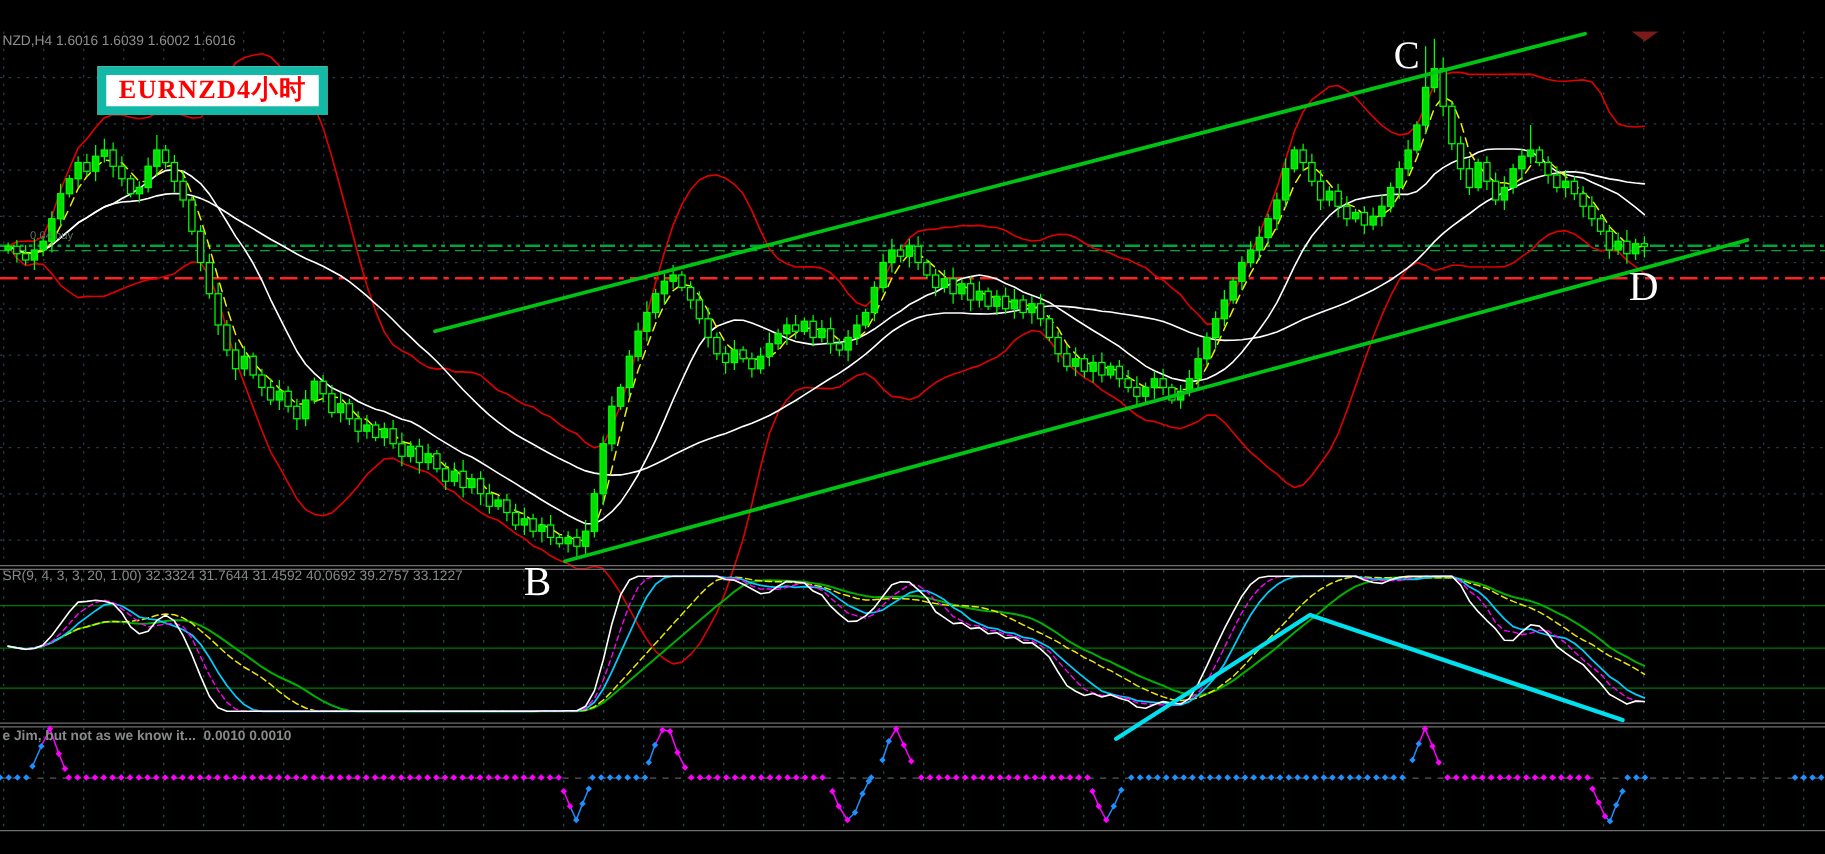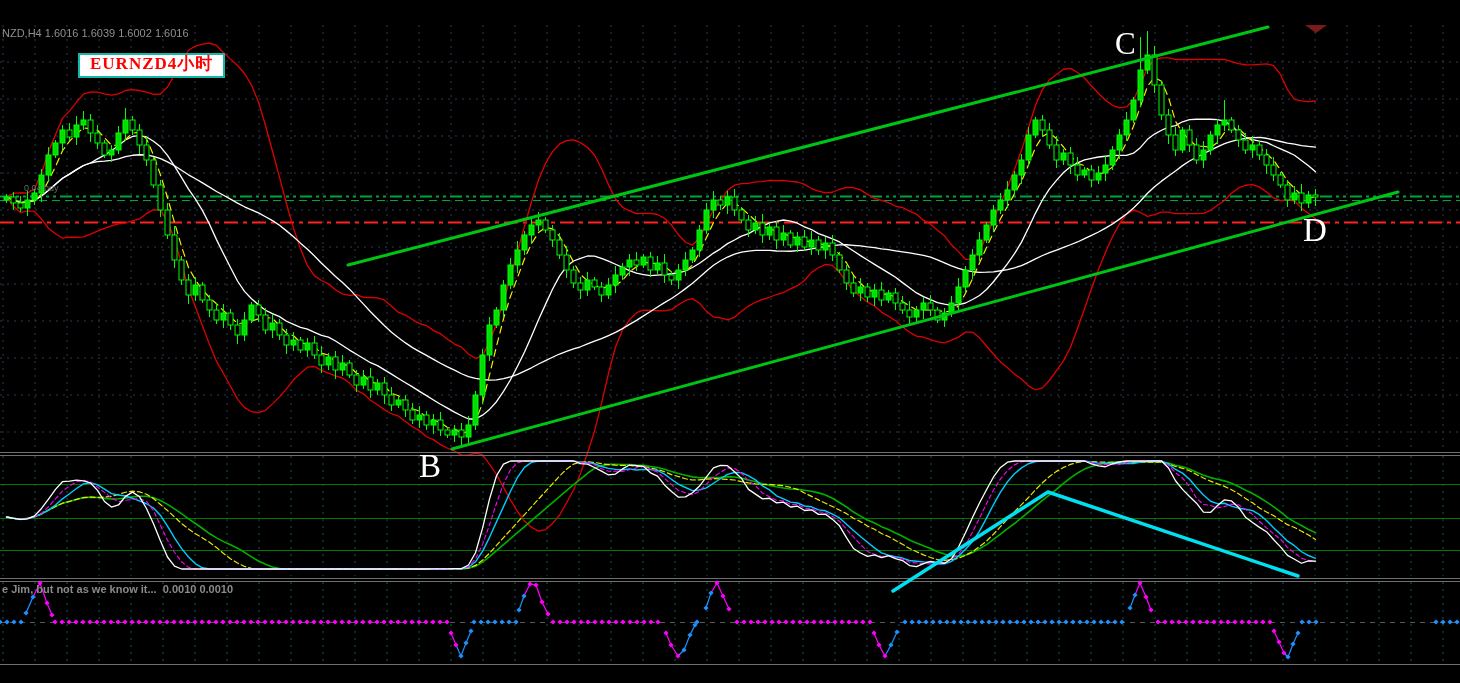--- a/index.html
+++ b/index.html
@@ -1,22 +1,22 @@
 <!DOCTYPE html>
 <html><head>
 <meta charset="utf-8">
 <style>
   html,body{margin:0;padding:0;background:#000;}
   .app{position:relative;width:1460px;height:683px;background:#000;overflow:hidden;
        font-family:"Liberation Sans",sans-serif;margin-top:25px;}
   svg{position:absolute;left:0;top:0;}
   .ovl{position:absolute;white-space:pre;line-height:1.1;}
   .symbol-info{left:2px;top:2px;font-size:11px;color:#8f8f8f;}
-  .pair-box{left:78px;top:28px;background:#ffffff;color:#ff0000;border:2px solid #14b8a6;
-            font-family:"Liberation Serif",serif;font-weight:bold;font-size:17px;
+  .pair-box{left:78px;top:28px;background:#ffffff;color:#ff0000;border:7px solid #14b8a6;
+            font-family:"Liberation Serif",serif;font-weight:bold;font-size:21px;
             padding:0px 10px 2px 10px;letter-spacing:1px;}
   .pt-label{color:#ffffff;font-family:"Liberation Serif",serif;font-size:33px;}
   .pt-c{left:1115px;top:2px;font-size:31px;}
   .pt-d{left:1303px;top:187px;}
   .pt-b{left:419px;top:423px;}
   .order-label{left:24px;top:159px;font-size:9px;color:#627262;}
   .rsi-label{left:2px;top:430px;font-size:11px;color:#8a8a8a;}
   .signal-label{left:2px;top:558px;font-size:11px;color:#8a8a8a;font-weight:bold;}
 </style>
 </head>
@@ -815,14 +815,15 @@
       <path d="M1290.4,619 L1293,616.4 L1295.6,619 L1293,621.6 Z" fill="#1e90ff"></path>
       <path d="M1295.4,608 L1298,605.4 L1300.6,608 L1298,610.6 Z" fill="#1e90ff"></path>
     </svg>
 
   <div class="ovl symbol-info">NZD,H4 1.6016 1.6039 1.6002 1.6016</div>
   <div class="ovl pair-box">EURNZD4小时</div>
   <div class="ovl order-label">0.04 buy</div>
   <div class="ovl pt-label pt-c">C</div>
   <div class="ovl pt-label pt-d">D</div>
   <div class="ovl pt-label pt-b">B</div>
+  <div class="ovl rsi-label">SR(9, 4, 3, 3, 20, 1.00) 32.3324 31.7644 31.4592 40.0692 39.2757 33.1227</div>
   <div class="ovl signal-label">e Jim, but not as we know it...  0.0010 0.0010</div>
 </div>
 
 </body></html>

